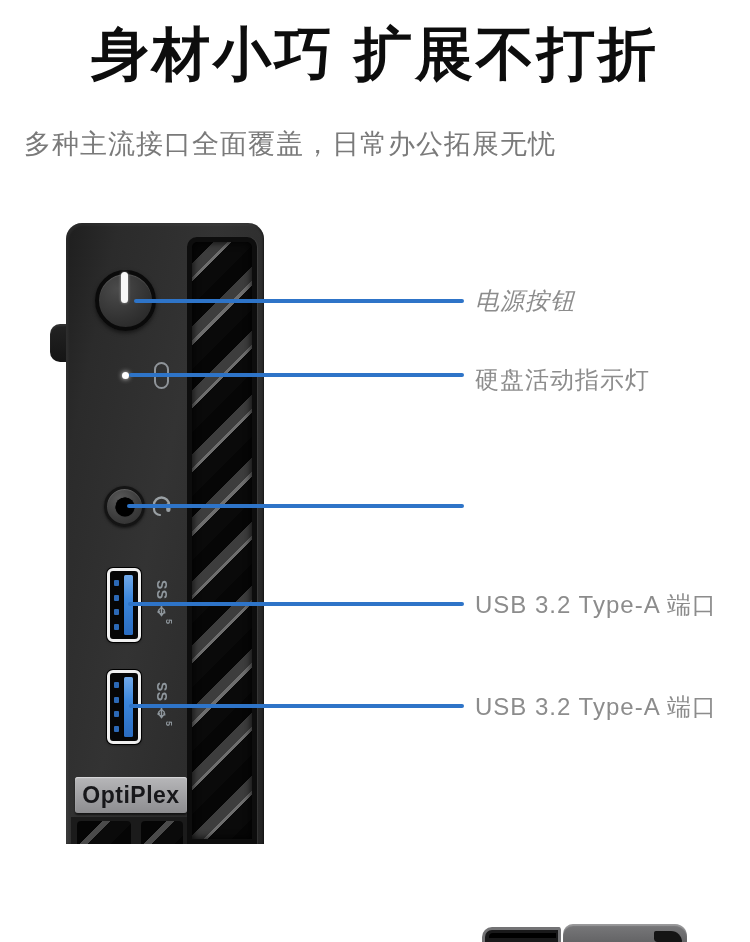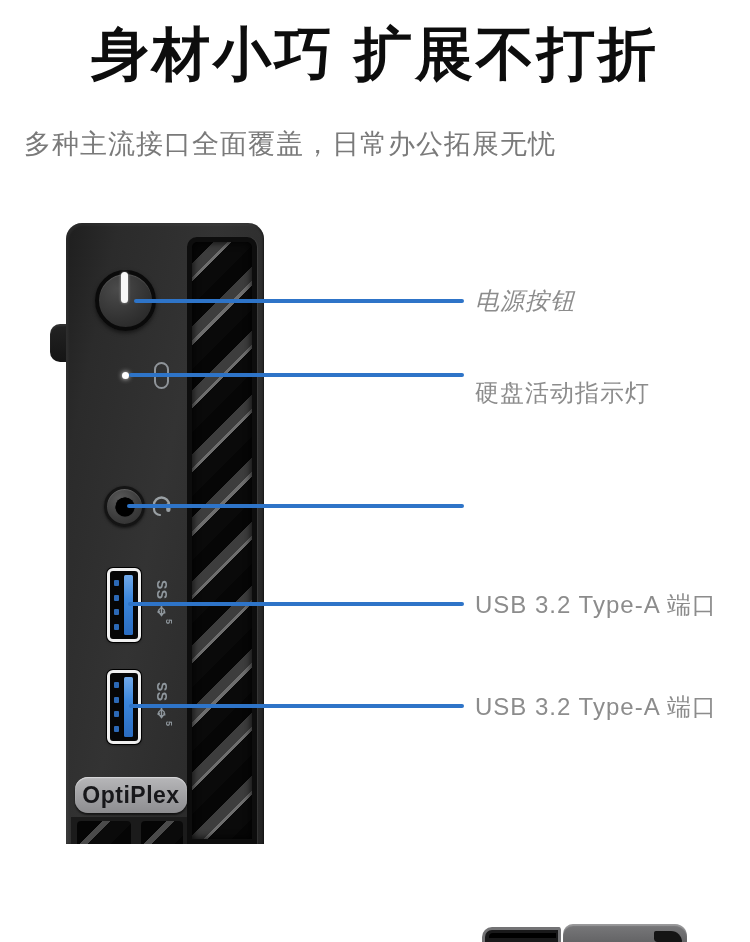--- a/index.html
+++ b/index.html
@@ -63,21 +63,21 @@
   .usb-pins{position:absolute;left:4px;top:9px;bottom:9px;width:5px;
     display:flex;flex-direction:column;justify-content:space-between;}
   .usb-pin{width:5px;height:6px;background:#2e6fc0;border-radius:1px;opacity:.95;}
 
   .ss-badge{position:absolute;width:44px;height:26px;transform:rotate(90deg);
     display:flex;align-items:center;justify-content:center;gap:2px;color:#8f979d;}
   .ss-1{left:74px;top:366px;} .ss-2{left:74px;top:468px;}
   .ss-text{font-size:14px;font-weight:bold;letter-spacing:.5px;line-height:14px;}
   .ss-sup{font-size:9px;font-weight:bold;align-self:flex-start;margin-top:1px;}
 
-  .badge{position:absolute;left:9px;top:554px;width:112px;height:36px;border-radius:13px;
+  .badge{position:absolute;left:9px;top:554px;width:112px;height:36px;border-radius:3px;
     background:linear-gradient(180deg,#b7b7b9,#9b9b9e 65%,#8d8d90);
     box-shadow:0 2px 2px rgba(0,0,0,.6), inset 0 1px 1px #d9d9db;
     display:flex;align-items:center;justify-content:center;}
   .badge-text{font-size:23px;font-weight:bold;color:#17171a;letter-spacing:.5px;}
 
   .bottom-vents{position:absolute;left:5px;top:594px;width:116px;height:27px;background:#1b1b1b;}
   .bv-open{position:absolute;top:4px;bottom:0;
     background:repeating-linear-gradient(135deg,#050505 0 18px,#4a4a4a 18px 24px,#0a0a0a 24px 40px);
     border-radius:4px 4px 0 0;}
   .bv-1{left:6px;width:54px;} .bv-2{left:70px;width:42px;}
@@ -179,21 +179,21 @@
     <div class="bottom-vents">
       <div class="bv-open bv-1"></div>
       <div class="bv-open bv-2"></div>
     </div>
   </div>
 
   <div class="callout-line" style="left:125px;top:299px;width:330px;"></div>
   <div class="callout-label" style="top:286px;font-style:italic;">电源按钮</div>
 
   <div class="callout-line" style="left:120px;top:373px;width:335px;"></div>
-  <div class="callout-label" style="top:378px;">硬盘活动指示灯</div>
+  <div class="callout-label" style="top:365px;">硬盘活动指示灯</div>
 
   <div class="callout-line" style="left:118px;top:504px;width:337px;"></div>
 
   <div class="callout-line" style="left:119px;top:602px;width:336px;"></div>
   <div class="callout-label" style="top:590px;">USB 3.2 Type-A 端口</div>
 
   <div class="callout-line" style="left:120px;top:704px;width:335px;"></div>
   <div class="callout-label" style="top:692px;">USB 3.2 Type-A 端口</div>
 
   <div class="peek">

